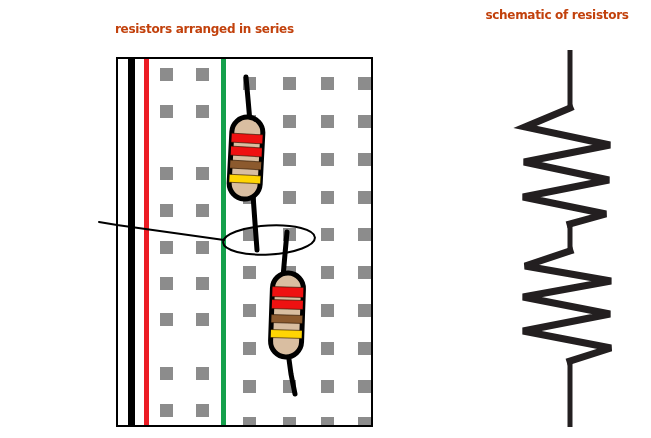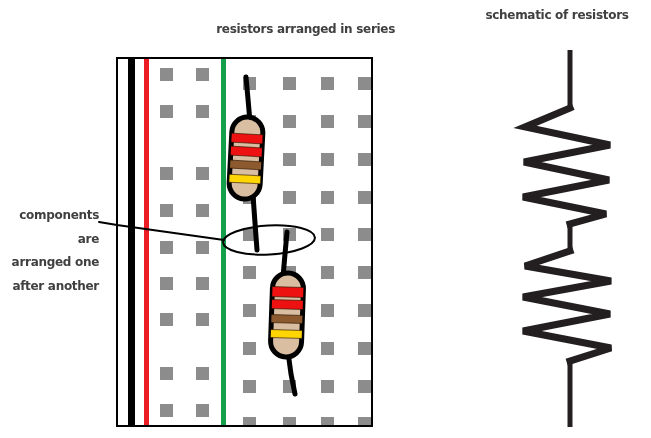--- a/index.html
+++ b/index.html
@@ -1,21 +1,21 @@
 <!DOCTYPE html>
 <html style="--rail-black: #000000; --rail-red: #EC1C24; --rail-green: #14A04B; --hole-gray: #8C8C8C; --resistor-body: #D9BEA1; --band-red: #EE1111; --band-brown: #8C5A2E; --band-yellow: #FFD503; --wire: #000000; --schematic-stroke: #231F20;"><head>
 <meta charset="utf-8">
 <style>
   html,body{margin:0;padding:0;background:#fff;}
   .canvas{
     position:relative;width:651px;height:438px;background:#fff;overflow:hidden;
     font-family:"DejaVu Sans","Liberation Sans",sans-serif;color:#000;
   }
-  .label{position:absolute;font-weight:bold;font-size:12px;letter-spacing:-0.3px;color:#404040;}
-  .bb-title{left:115px;top:22px;width:280px;text-align:right;}
+  .label{position:absolute;font-weight:bold;font-size:12px;letter-spacing:-0.3px;color:#c2410c;}
+  .bb-title{left:115px;top:22px;width:280px;text-align:left;}
   .sch-title{left:462px;top:5px;width:190px;text-align:center;line-height:20px;}
   .annotation{left:0;top:204px;width:99px;text-align:right;line-height:23.5px;}
   .breadboard{
     position:absolute;left:116px;top:57px;width:257px;height:370px;
     border:2px solid #000;box-sizing:border-box;background:#fff;overflow:hidden;
   }
   .rail{position:absolute;top:0;bottom:0;}
   .rail-black{left:9.5px;width:7px;background:var(--rail-black);}
   .rail-red{left:26px;width:5px;background:var(--rail-red);}
   .rail-green{left:102.5px;width:5px;background:var(--rail-green);}
@@ -37,25 +37,20 @@
 <body>
 
 <div class="canvas">
 
   <div class="label bb-title">resistors arranged in series</div>
 
   <div class="label sch-title">
     <div>schematic of resistors</div>
   </div>
 
-  <div class="label annotation">
-    <div>components are</div>
-    <div>arranged one</div>
-    <div>after another</div>
-  </div>
 
   <div class="breadboard">
     <div class="rail rail-black"></div>
     <div class="rail rail-red"></div>
     <div class="rail rail-green"></div>
     <div class="holes">
         <div class="hole" style="left: 41.5px; top: 8.5px; height: 13px; width: 13px;"></div>
         <div class="hole" style="left: 41.5px; top: 45.5px; height: 13px; width: 13px;"></div>
         <div class="hole" style="left: 41.5px; top: 107.5px; height: 13px; width: 13px;"></div>
         <div class="hole" style="left: 41.5px; top: 144.5px; height: 13px; width: 13px;"></div>

